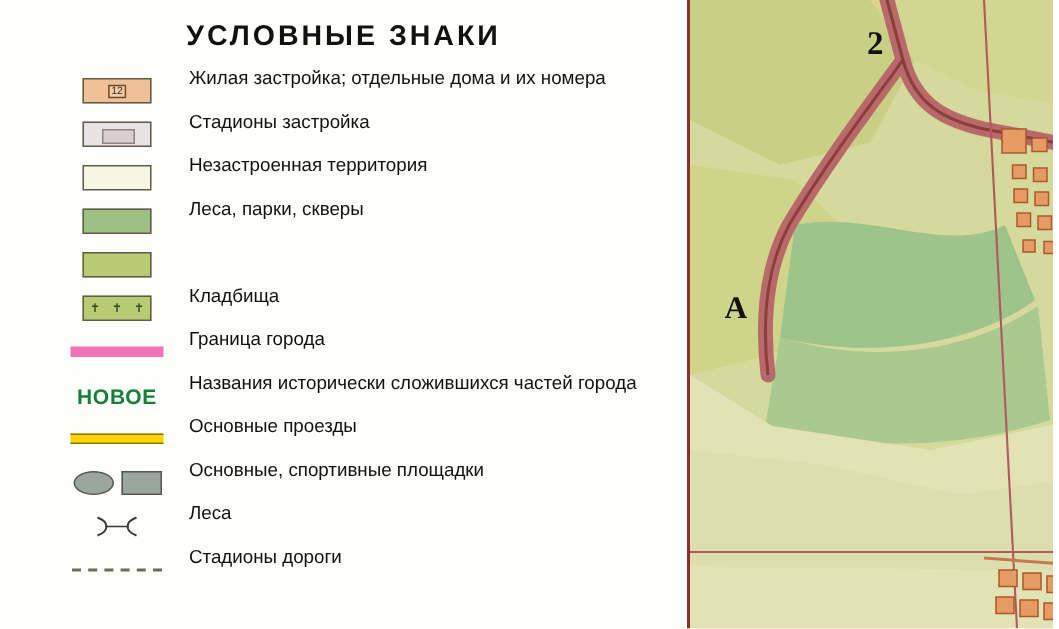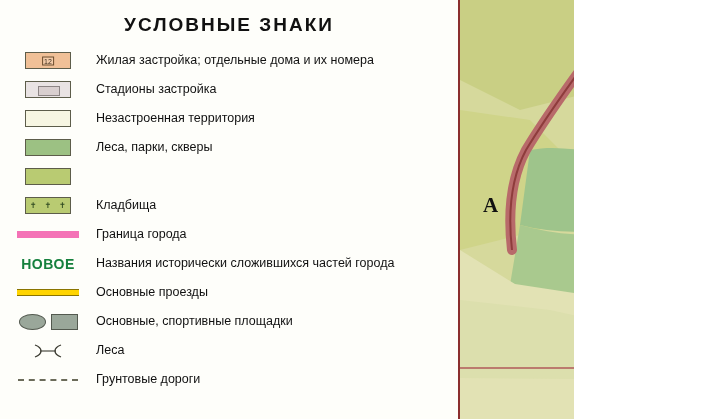--- a/index.html
+++ b/index.html
@@ -2,21 +2,21 @@
 <html><head>
 <meta charset="utf-8">
 <style>
   html, body {
     margin: 0;
     padding: 0;
     background: #ffffff;
   }
   #page {
     position: relative;
-    width: 574px;
+    width: 702px;
     height: 419px;
     overflow: hidden;
     background: #fdfdf6;
     font-family: "Liberation Sans", sans-serif;
   }
 
   
   #legend {
     position: absolute;
     left: 0;
@@ -40,21 +40,22 @@
   #legend-rows {
     position: absolute;
     left: 0;
     top: 46px;
     width: 458px;
   }
   .legend-row {
     position: relative;
     height: 29px;
     display: flex;
-    align-items: center;
+    align-items: flex-start;
+    margin-left: 30px;
   }
   .swatch-cell {
     width: 96px;
     min-width: 96px;
     height: 29px;
     display: flex;
     align-items: center;
     justify-content: center;
   }
   .legend-label {
@@ -296,21 +297,21 @@
             </svg>
           </div>
         </div>
         <div class="legend-label">Леса</div>
       </div>
 
       <div class="legend-row">
         <div class="swatch-cell">
           <div class="sw-dirt"></div>
         </div>
-        <div class="legend-label">Грунтовые дороги</div>
+        <div class="legend-label">Стадионы дороги</div>
       </div>
 
     </div>
   </div>
 
   <div id="map">
     <svg width="248" height="419" viewBox="0 0 248 419">
 
       <rect x="0" y="0" width="248" height="419" fill="#d6d99c"></rect>
 

